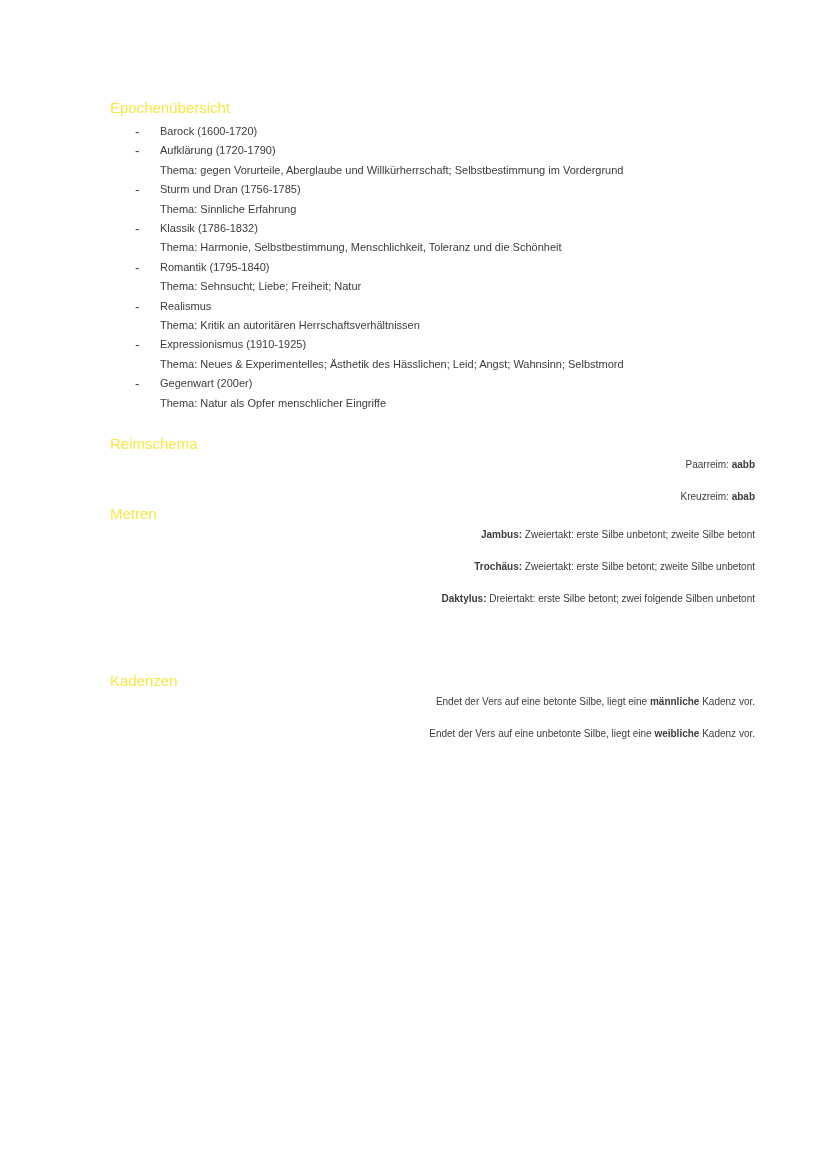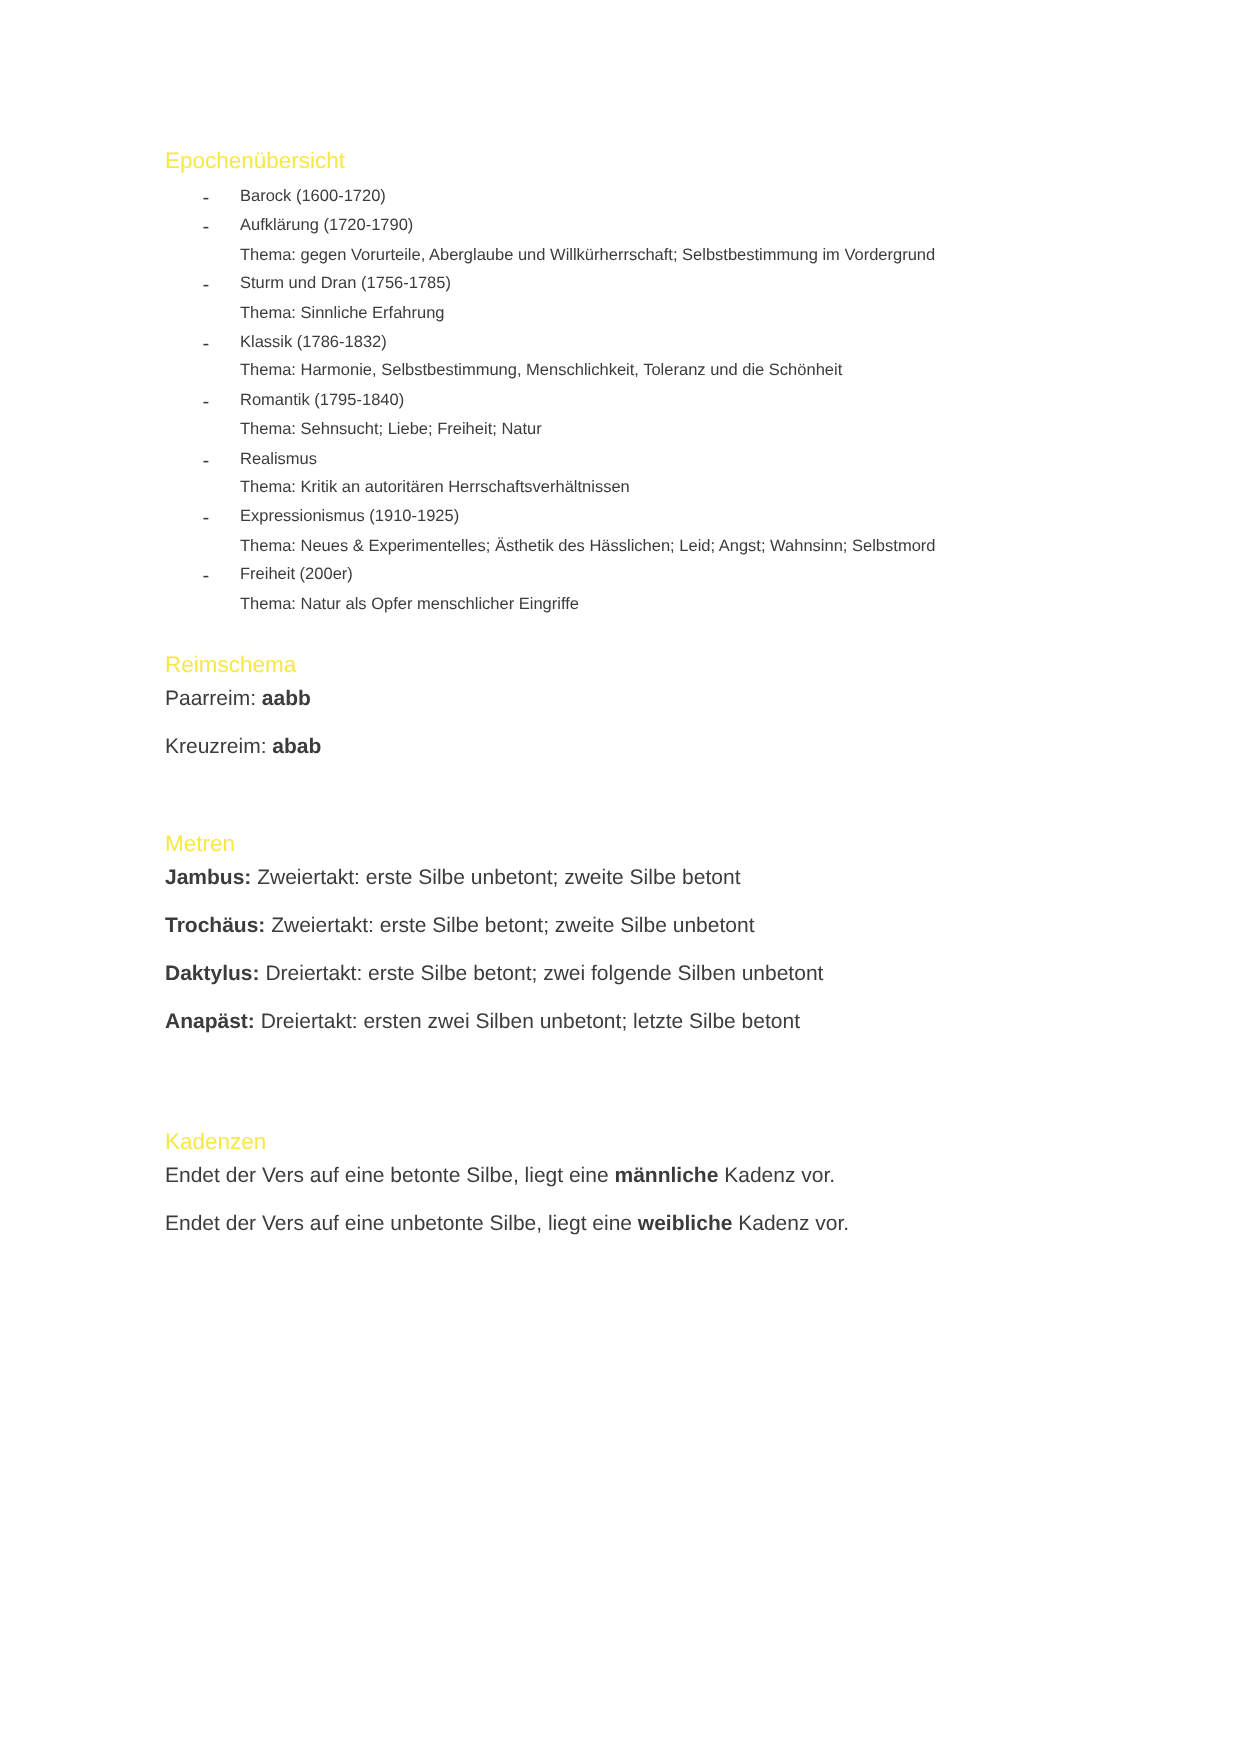--- a/index.html
+++ b/index.html
@@ -52,27 +52,28 @@
     font-size: 13.5px;
     line-height: 19.4px;
   }
   .epoch-line {
     font-size: 11px;
     line-height: 19.4px;
     white-space: nowrap;
   }
   
   .sec-reimschema { margin-top: 22px; }
-  .sec-metren    { margin-top: 49px; }
+  .sec-metren    { }
   .sec-kadenzen  { margin-top: 65px; }
   .para {
-    font-size: 14px;
+    font-size: 10px;
     line-height: 16px;
     margin: 0;
     white-space: nowrap;
+    text-align: right;
   }
   .para.first { margin-top: 5px; }
   .para + .para { margin-top: 16px; }
   .b { font-weight: 700; }
 </style>
 </head>
 <body>
 
 <div class="page">
   <div class="content">
@@ -109,38 +110,37 @@
           <div class="epoch-line">Realismus</div>
           <div class="epoch-line">Thema: Kritik an autoritären Herrschaftsverhältnissen</div>
         </li>
         <li class="epoch-item">
           <span class="epoch-bullet">-</span>
           <div class="epoch-line">Expressionismus (1910-1925)</div>
           <div class="epoch-line">Thema: Neues &amp; Experimentelles; Ästhetik des Hässlichen; Leid; Angst; Wahnsinn; Selbstmord</div>
         </li>
         <li class="epoch-item">
           <span class="epoch-bullet">-</span>
-          <div class="epoch-line">Freiheit (200er)</div>
+          <div class="epoch-line">Gegenwart (200er)</div>
           <div class="epoch-line">Thema: Natur als Opfer menschlicher Eingriffe</div>
         </li>
       </ul>
     </section>
 
     <section class="sec-reimschema">
       <h2 class="section-title">Reimschema</h2>
       <p class="para first"><span>Paarreim: </span><span class="b">aabb</span></p>
       <p class="para"><span>Kreuzreim: </span><span class="b">abab</span></p>
     </section>
 
     <section class="sec-metren">
       <h2 class="section-title">Metren</h2>
       <p class="para first"><span class="b">Jambus:</span><span> Zweiertakt: erste Silbe unbetont; zweite Silbe betont</span></p>
       <p class="para"><span class="b">Trochäus:</span><span> Zweiertakt: erste Silbe betont; zweite Silbe unbetont</span></p>
       <p class="para"><span class="b">Daktylus:</span><span> Dreiertakt: erste Silbe betont; zwei folgende Silben unbetont</span></p>
-      <p class="para"><span class="b">Anapäst:</span><span> Dreiertakt: ersten zwei Silben unbetont; letzte Silbe betont</span></p>
     </section>
 
     <section class="sec-kadenzen">
       <h2 class="section-title">Kadenzen</h2>
       <p class="para first"><span>Endet der Vers auf eine betonte Silbe, liegt eine </span><span class="b">männliche</span><span> Kadenz vor.</span></p>
       <p class="para"><span>Endet der Vers auf eine unbetonte Silbe, liegt eine </span><span class="b">weibliche</span><span> Kadenz vor.</span></p>
     </section>
 
   </div>
 </div>

